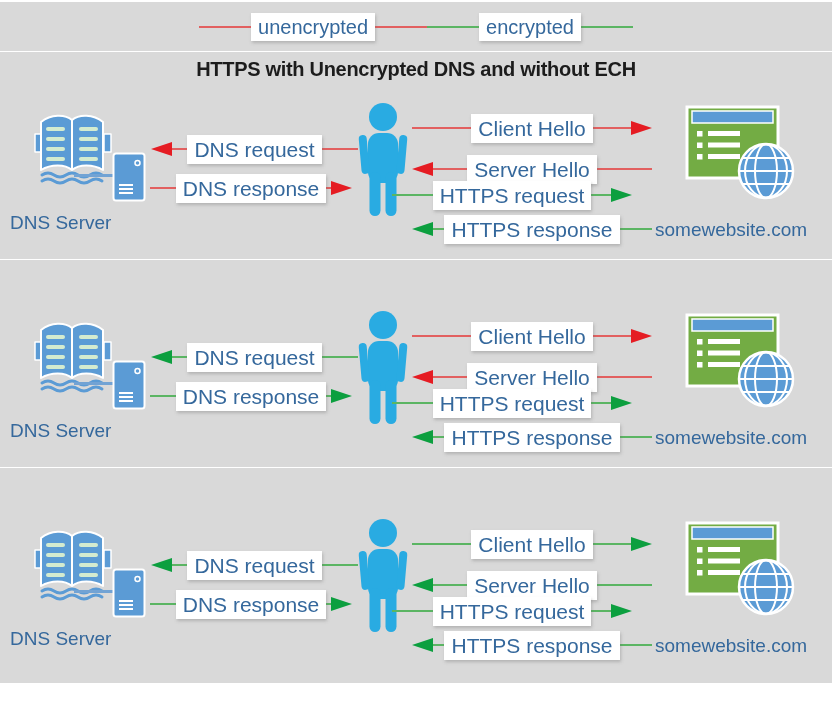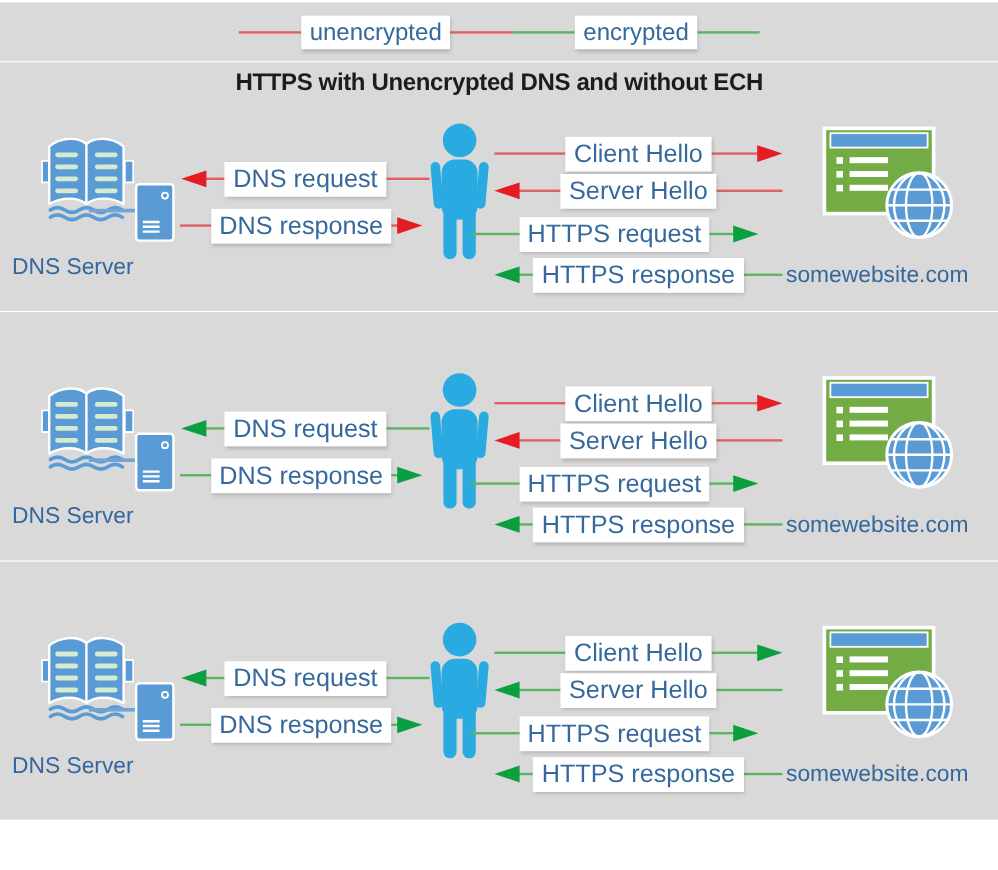--- a/index.html
+++ b/index.html
@@ -59,21 +59,21 @@
   .bookpos{left:34px;top:58px}
   .connpos{left:74px;top:122px;width:40px}
   .serverpos{left:112px;top:100px}
   .personpos{left:355px;top:50px}
   .webpos{left:684px;top:52px}
   .dnslblpos{left:10px;top:160px;width:164px}
   .weblblpos{left:655px;top:167px;width:175px}
   .ar-dnsreq{left:151px;top:82px;width:207px}
   .ar-dnsresp{left:150px;top:121px;width:202px}
   .ar-ch{left:412px;top:61px;width:240px}
-  .ar-sh{left:412px;top:92px;width:240px}
+  .ar-sh{left:412px;top:102px;width:240px}
   .ar-hreq{left:392px;top:128px;width:240px}
   .ar-hresp{left:412px;top:162px;width:240px}
 </style>
 
 <section class="panel">
   <h2 class="panel-title">HTTPS with Unencrypted DNS and without ECH</h2>
   <div class="panel-icons">
   <div class="iconbox bookpos">
     <svg width="78" height="84" viewBox="0 0 78 84">
       <g class="fill-blue" stroke="#fff" stroke-width="2" stroke-linejoin="round">

